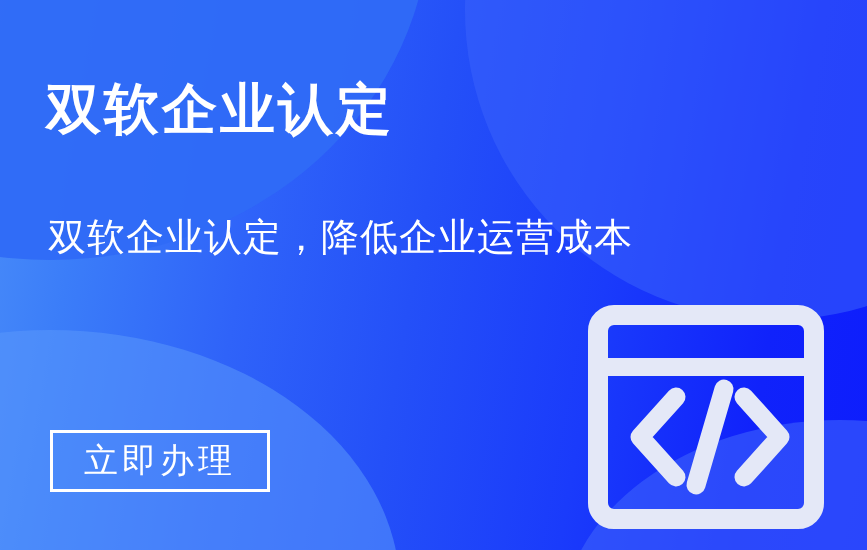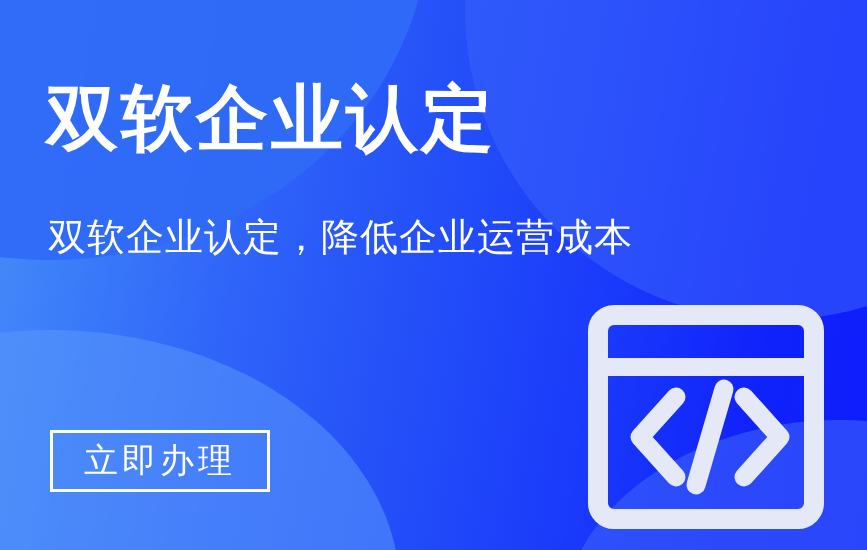--- a/index.html
+++ b/index.html
@@ -63,21 +63,21 @@
   
   .content {
     position: absolute;
     inset: 0;
   }
 
   .title {
     position: absolute;
     left: 46px;
     top: 82px;
-    font-size: 72px;
+    font-size: 55px;
     line-height: 1.0;
     font-weight: 700;
     color: #ffffff;
     letter-spacing: 3px;
     white-space: nowrap;
   }
 
   .subtitle {
     position: absolute;
     left: 48px;

